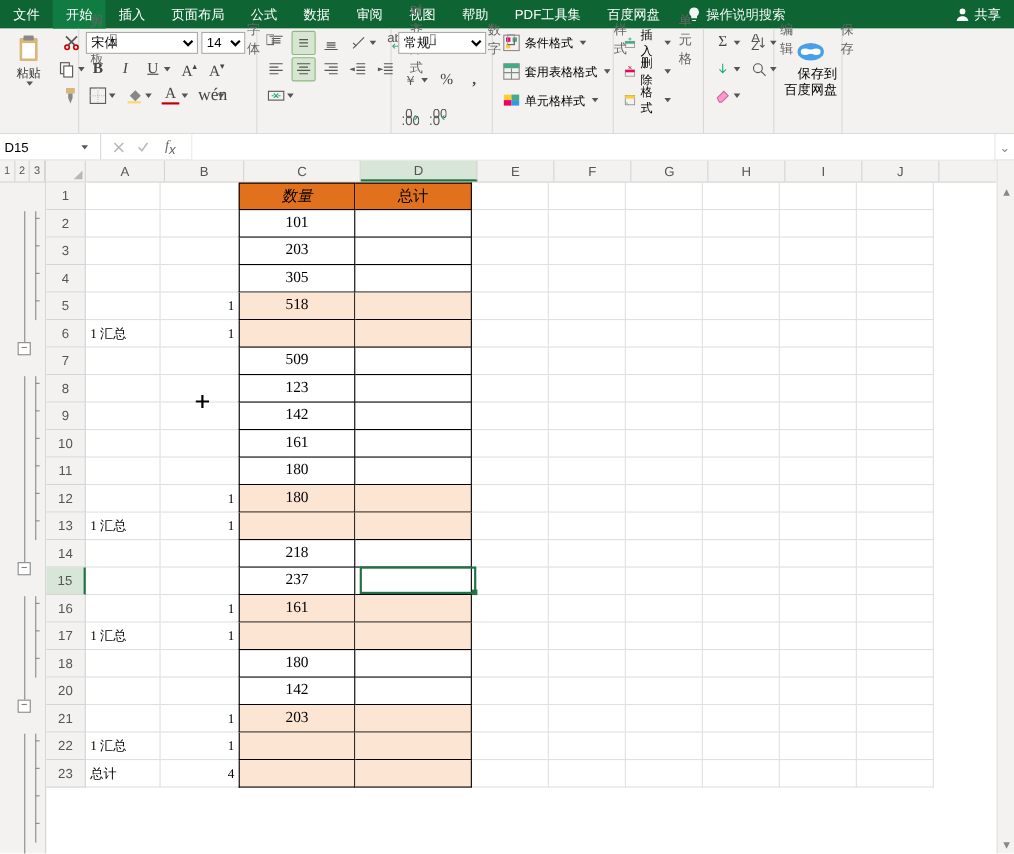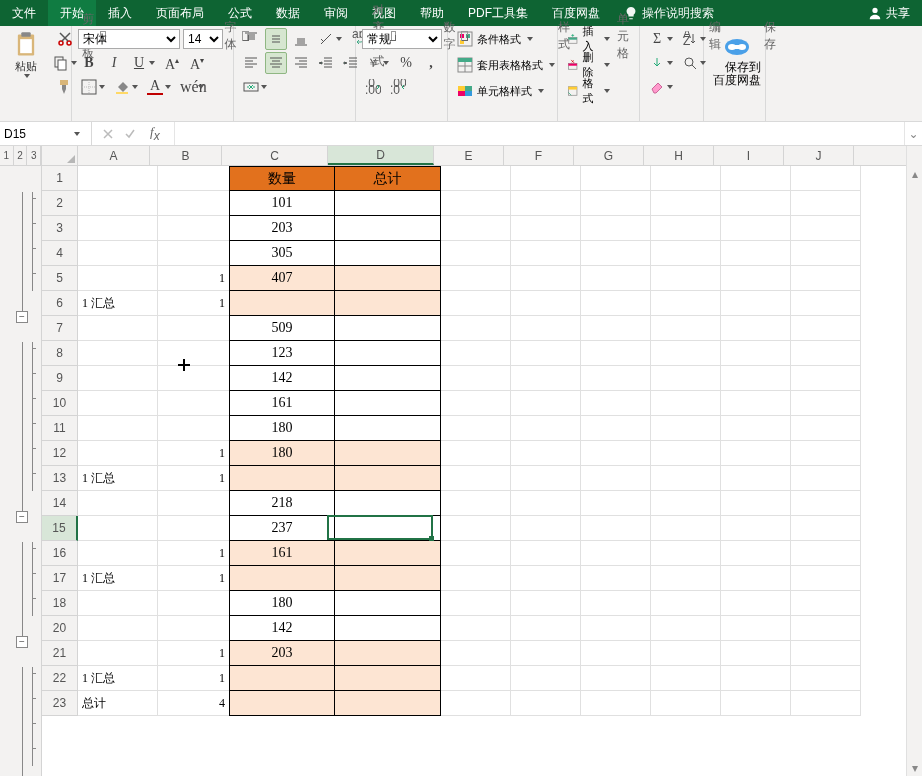--- a/index.html
+++ b/index.html
@@ -63,21 +63,21 @@
 .colheads{height:20px;display:flex;background:#f3f2f1;border-bottom:1px solid #d4d4d4}
 .selall{width:36px;border-right:1px solid #d4d4d4;position:relative}
 .selall::after{content:"";position:absolute;right:2px;bottom:2px;width:0;height:0;border-left:8px solid transparent;border-bottom:8px solid #b7b7b7}
 .ch{border-right:1px solid #d4d4d4;text-align:center;font-size:12px;color:#555;line-height:20px}
 .ch.sel{background:#d8e6d8;border-bottom:2px solid #217346;line-height:18px}
 .rows{}
 .row-g{display:flex;height:25px}
 .rh{width:36px;background:#f3f2f1;border-right:1px solid #d4d4d4;border-bottom:1px solid #d4d4d4;text-align:center;font-size:12px;color:#555;line-height:25px}
 .rh.sel{background:#d8e6d8;border-right:2px solid #217346}
 .cell{border-right:1px solid #e0e0e0;border-bottom:1px solid #e0e0e0;padding:0 4px;display:flex;align-items:center;font-size:14px;font-family:"SimSun","宋体",serif;overflow:hidden}
-.cA{width:80px}
+.cA{width:68px}
 .cB{width:72px;justify-content:flex-end}
 .cC{width:106px;justify-content:center;border-right:1px solid #000;border-bottom:1px solid #000;border-left:1px solid #000;margin-left:-1px}
 .cD{width:106px;justify-content:center;border-right:1px solid #000;border-bottom:1px solid #000}
 .cE,.cF,.cG,.cH,.cI,.cJ{width:70px}
 .hdr{background:#e2711d;color:#000;font-weight:normal;border-top:1px solid #000}
 .hl{background:#fde5d3}
 .cell.cA,.cell.cB{font-family:"Microsoft YaHei";font-size:12px}
 .cursor-plus{position:absolute;left:135px;top:212px;pointer-events:none}
 .cursor-plus svg{width:14px;height:14px}
 .sel-cell{position:absolute;border:2px solid #217346;pointer-events:none}
@@ -282,21 +282,21 @@
           </div>
       </div>
     </div>
     <div class="group-label">
         <span>对齐方式</span>
         <span class="dlaunch"></span>
       </div>
   </div>
 
   <div class="group" style="width:92px">
-    <div class="group-body" style="flex-direction:column;gap:2px">
+    <div class="group-body" style="flex-direction:column;gap:12px">
       <div class="row">
           <select class="numfmt"><option>常规</option></select>
         </div>
       <div class="row">
         <div class="btn">
             <svg class="ico" viewBox="0 0 16 16">
               <text x="2" y="12" font-size="12" fill="#555">￥</text>
             </svg>
             <div class="drop"></div>
           </div>
@@ -533,21 +533,21 @@
       <div class="ch" style="width:70px">G</div>
       <div class="ch" style="width:70px">H</div>
       <div class="ch" style="width:70px">I</div>
       <div class="ch" style="width:70px">J</div>
     </div>
     <div class="rows" id="rows">
         <div class="row-g">
           <div class="rh">1</div>
           <div class="cell cA" style="justify-content: flex-start;"></div>
           <div class="cell cB"></div>
-          <div class="cell cC hdr" style="border-top: 1px solid rgb(0, 0, 0);">数量</div>
+          <div class="cell cC hdr" style="border-top: 1px solid rgb(0, 0, 0); font-style: italic;">数量</div>
           <div class="cell cD hdr">总计</div>
           <div class="cell cE"></div>
           <div class="cell cF"></div>
           <div class="cell cG"></div>
           <div class="cell cH"></div>
           <div class="cell cI"></div>
           <div class="cell cJ"></div>
         </div>
         <div class="row-g">
           <div class="rh">2</div>
@@ -585,21 +585,21 @@
           <div class="cell cF"></div>
           <div class="cell cG"></div>
           <div class="cell cH"></div>
           <div class="cell cI"></div>
           <div class="cell cJ"></div>
         </div>
         <div class="row-g">
           <div class="rh">5</div>
           <div class="cell cA" style="justify-content: flex-start;"></div>
           <div class="cell cB">1</div>
-          <div class="cell cC hl">407</div>
+          <div class="cell cC hl">518</div>
           <div class="cell cD hl"></div>
           <div class="cell cE"></div>
           <div class="cell cF"></div>
           <div class="cell cG"></div>
           <div class="cell cH"></div>
           <div class="cell cI"></div>
           <div class="cell cJ"></div>
         </div>
         <div class="row-g">
           <div class="rh">6</div>

